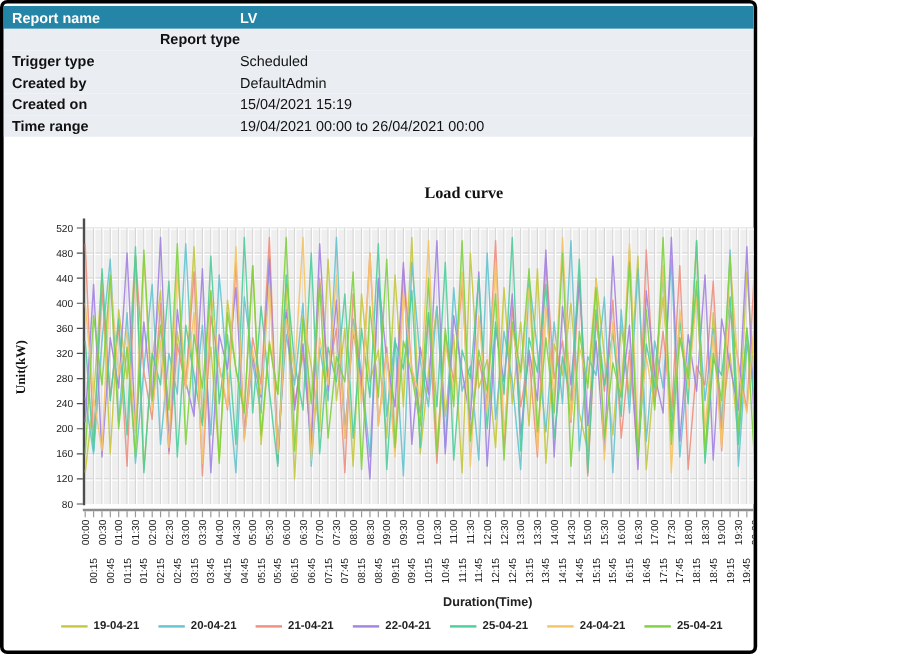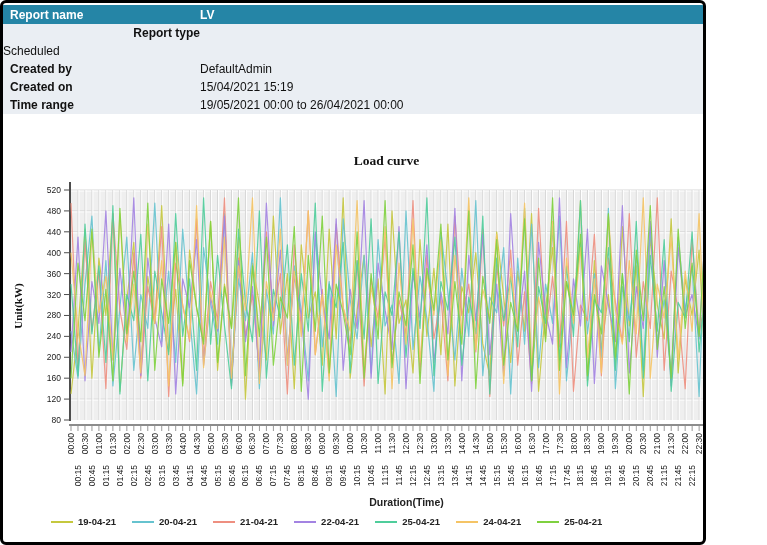--- a/index.html
+++ b/index.html
@@ -1,18 +1,18 @@
 <!DOCTYPE html>
 <html><head>
 <meta charset="utf-8">
 <style>
   html,body{margin:0;padding:0;background:#fff;}
   .frame{
     position:relative;
-    width:706px;height:545px;
+    width:631px;height:545px;
     box-sizing:border-box;
     border:3px solid #000;
     border-radius:6px;
     background:#fff;
     overflow:hidden;
     font-family:"Liberation Sans", sans-serif;
   }
   
   .rtable{margin-top:2px;}
   .trow{display:flex;align-items:center;height:18px;font-size:12px;color:#111;}
@@ -41,33 +41,34 @@
 
   <div class="rtable">
     <div class="trow head" style="background: rgb(37, 133, 166);">
       <span class="lbl">Report name</span>
       <span class="val">LV</span>
     </div>
     <div class="trow" style="background: rgb(234, 238, 243); text-align: right;">
       <span class="lbl">Report type</span>
     </div>
     <div class="trow" style="background: rgb(234, 238, 243);">
+      <span class="lbl">Trigger type</span>
       <span class="val">Scheduled</span>
     </div>
     <div class="trow" style="background: rgb(234, 238, 243); align-items: center;">
       <span class="lbl">Created by</span>
       <span class="val">DefaultAdmin</span>
     </div>
     <div class="trow" style="background: rgb(234, 238, 243);">
       <span class="lbl">Created on</span>
       <span class="val">15/04/2021 15:19</span>
     </div>
     <div class="trow" style="background: rgb(234, 238, 243);">
       <span class="lbl">Time range</span>
-      <span class="val">19/05/2021 00:00 to 26/04/2021 00:00</span>
+      <span class="val">19/04/2021 00:00 to 26/04/2021 00:00</span>
     </div>
   </div>
 
   <div class="chart">
     <div class="chart-title">Load curve</div>
     <svg class="plot-svg" id="plot-svg" width="767" height="372">
         <rect x="68" y="33" width="670" height="230" fill="#EFEFEF"></rect>
         <line x1="68" y1="242.0909090909091" x2="738" y2="242.0909090909091" stroke="#D6D6D6" stroke-width="1"></line>
         <line x1="68" y1="243.0909090909091" x2="738" y2="243.0909090909091" stroke="#FFFFFF" stroke-width="1"></line>
         <line x1="68" y1="221.1818181818182" x2="738" y2="221.1818181818182" stroke="#D6D6D6" stroke-width="1"></line>

